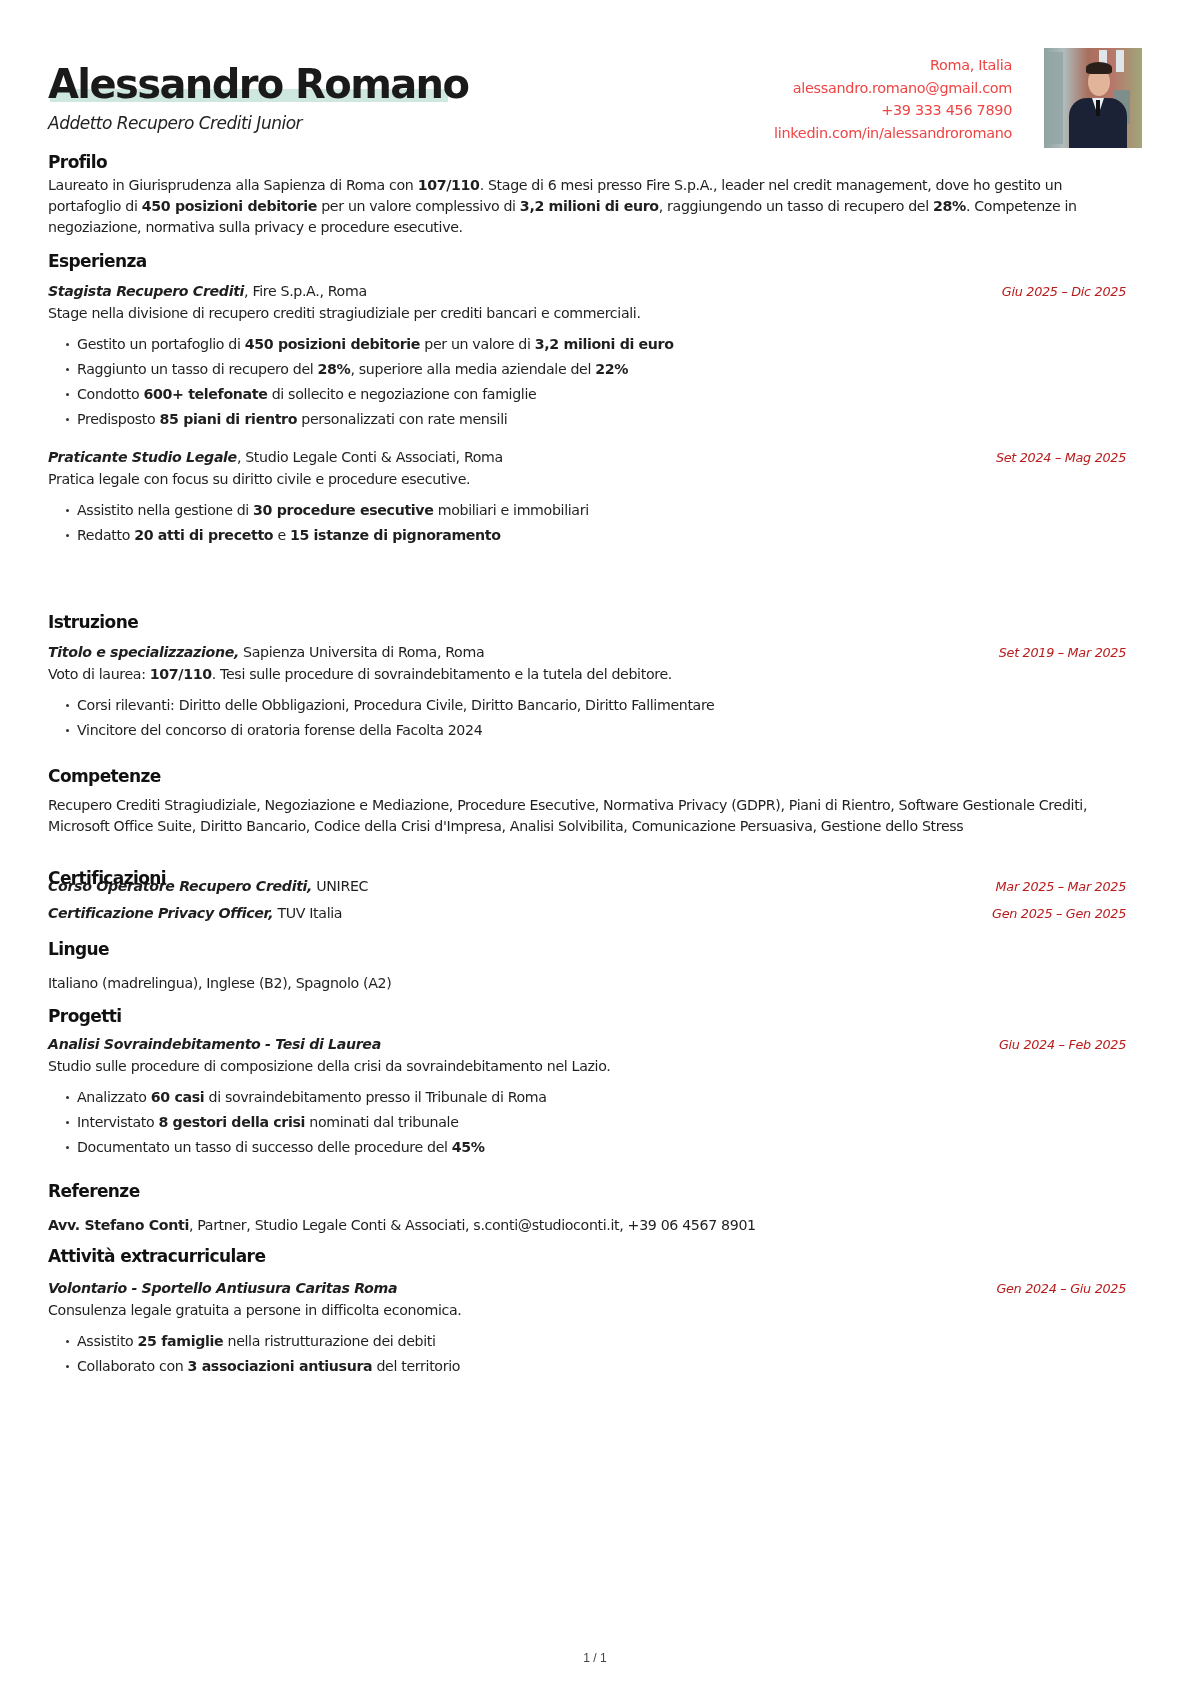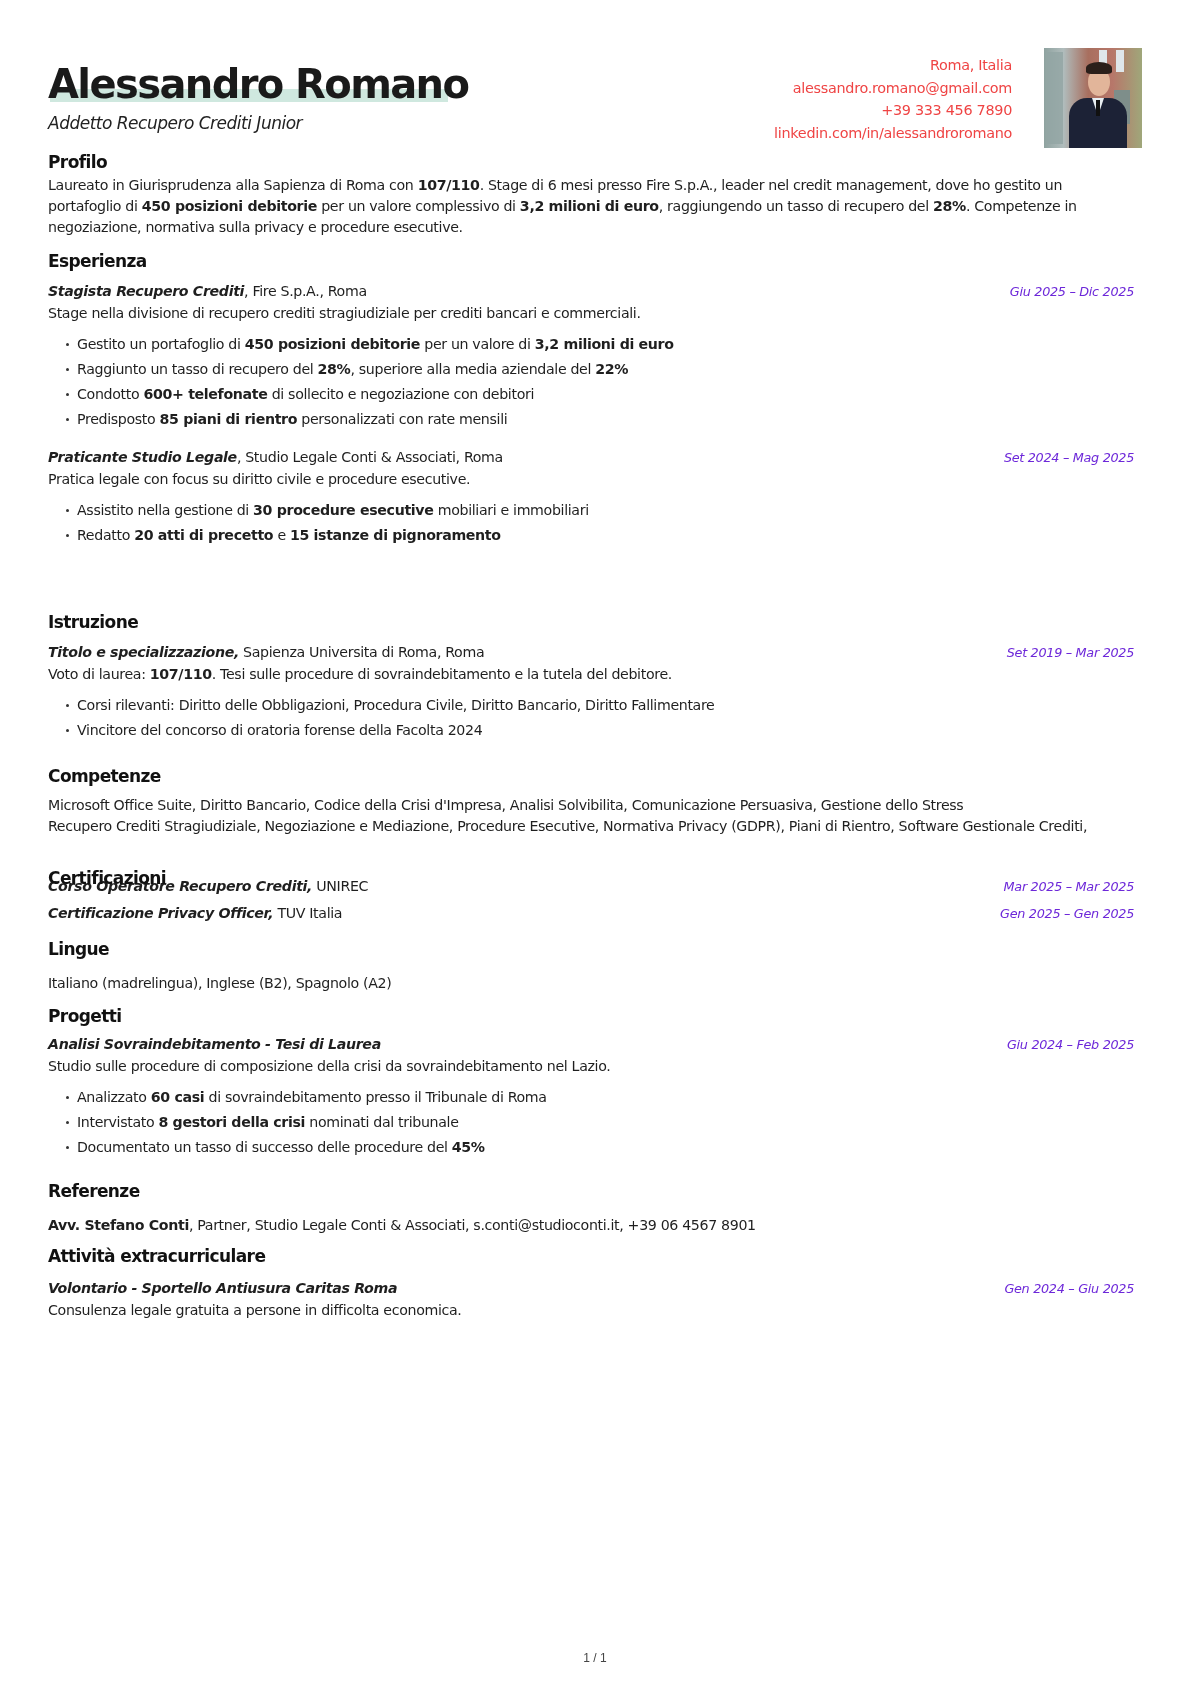--- a/index.html
+++ b/index.html
@@ -55,21 +55,21 @@
     color: #111; line-height: 1;
   }
   .section-title .hl {
     position: absolute; left: 0; bottom: -2px; height: 7px; background: #d4ebe2; z-index: -1;
   }
   .section-title span.t { position: relative; z-index: 1; text-align: right; }
   .text { position: absolute; left: 0; line-height: 21px; }
   .row-title { position: absolute; left: 0; }
   .row-title .role { font-weight: bold; font-style: italic; }
   .date {
-    position: absolute; right: 8px; font-style: italic; font-size: 12.8px; color: #6d28d9;
+    position: absolute; right: 16px; font-style: italic; font-size: 12.8px; color: #b91c1c;
     letter-spacing: -0.3px;
   }
   ul.bullets { position: absolute; left: 18px; list-style: none; }
   ul.bullets li { position: relative; padding-left: 11px; line-height: 25px; }
   ul.bullets li::before {
     content: ""; position: absolute; left: 0; top: 11px; width: 3px; height: 3px; border-radius: 50%; background: #333;
   }
   b { font-weight: bold; margin-top: 40px; }
   .footer {
     position: absolute; left: 0; width: 1190px; top: 1651px; text-align: center;
@@ -120,21 +120,21 @@
   </div>
 
   <div class="row-title" style="top:283px;">
     <span class="role">Stagista Recupero Crediti</span><span>, Fire S.p.A., Roma</span>
   </div>
   <div class="date" style="top:284px;">Giu 2025 – Dic 2025</div>
   <div class="text" style="top:303px;">Stage nella divisione di recupero crediti stragiudiziale per crediti bancari e commerciali.</div>
   <ul class="bullets" style="top:332px;">
     <li class="rich"><span>Gestito un portafoglio di </span><b>450 posizioni debitorie</b><span> per un valore di </span><b>3,2 milioni di euro</b></li>
     <li class="rich"><span>Raggiunto un tasso di recupero del </span><b>28%</b><span>, superiore alla media aziendale del </span><b>22%</b></li>
-    <li class="rich"><span>Condotto </span><b>600+ telefonate</b><span> di sollecito e negoziazione con debitori</span></li>
+    <li class="rich"><span>Condotto </span><b>600+ telefonate</b><span> di sollecito e negoziazione con famiglie</span></li>
     <li class="rich"><span>Predisposto </span><b>85 piani di rientro</b><span> personalizzati con rate mensili</span></li>
   </ul>
 
   <div class="row-title" style="top:449px;">
     <span class="role">Praticante Studio Legale</span><span>, Studio Legale Conti &amp; Associati, Roma</span>
   </div>
   <div class="date" style="top:450px;">Set 2024 – Mag 2025</div>
   <div class="text" style="top:469px;">Pratica legale con focus su diritto civile e procedure esecutive.</div>
   <ul class="bullets" style="top:498px;">
     <li class="rich"><span>Assistito nella gestione di </span><b>30 procedure esecutive</b><span> mobiliari e immobiliari</span></li>
@@ -151,22 +151,22 @@
   <div class="text rich" style="top:664px;"><span>Voto di laurea: </span><b>107/110</b><span>. Tesi sulle procedure di sovraindebitamento e la tutela del debitore.</span></div>
   <ul class="bullets" style="top:693px;">
     <li class="rich"><span>Corsi rilevanti: Diritto delle Obbligazioni, Procedura Civile, Diritto Bancario, Diritto Fallimentare</span></li>
     <li class="rich"><span>Vincitore del concorso di oratoria forense della Facolta 2024</span></li>
   </ul>
 
   <div class="section-title" style="top:768px;">
     <span class="hl" style="width:116px;"></span><span class="t">Competenze</span>
   </div>
   <div class="text" style="top:795px; width:1100px;">
+    <div>Recupero Crediti Stragiudiziale, Negoziazione e Mediazione, Procedure Esecutive, Normativa Privacy (GDPR), Piani di Rientro, Software Gestionale Crediti,</div>
     <div>Microsoft Office Suite, Diritto Bancario, Codice della Crisi d'Impresa, Analisi Solvibilita, Comunicazione Persuasiva, Gestione dello Stress</div>
-    <div>Recupero Crediti Stragiudiziale, Negoziazione e Mediazione, Procedure Esecutive, Normativa Privacy (GDPR), Piani di Rientro, Software Gestionale Crediti,</div>
   </div>
 
   <div class="section-title" style="top:846px;margin-top:24px;">
     <span class="hl" style="width:122px;"></span><span class="t">Certificazioni</span>
   </div>
   <div class="row-title" style="top:878px;">
     <span class="role">Corso Operatore Recupero Crediti,</span><span> UNIREC</span>
   </div>
   <div class="date" style="top:879px;">Mar 2025 – Mar 2025</div>
   <div class="row-title" style="top:905px;">
@@ -201,15 +201,19 @@
   </div>
 
   <div class="section-title" style="top:1248px;">
     <span class="hl" style="width:226px;"></span><span class="t">Attività extracurriculare</span>
   </div>
   <div class="row-title" style="top:1280px;">
     <span class="role">Volontario - Sportello Antiusura Caritas Roma</span>
   </div>
   <div class="date" style="top:1281px;">Gen 2024 – Giu 2025</div>
   <div class="text" style="top:1300px;">Consulenza legale gratuita a persone in difficolta economica.</div>
+  <ul class="bullets" style="top:1329px;">
+    <li class="rich"><span>Assistito </span><b>25 famiglie</b><span> nella ristrutturazione dei debiti</span></li>
+    <li class="rich"><span>Collaborato con </span><b>3 associazioni antiusura</b><span> del territorio</span></li>
+  </ul>
 </div>
 
 <div class="footer">1 / 1</div>
 
 </body></html>

